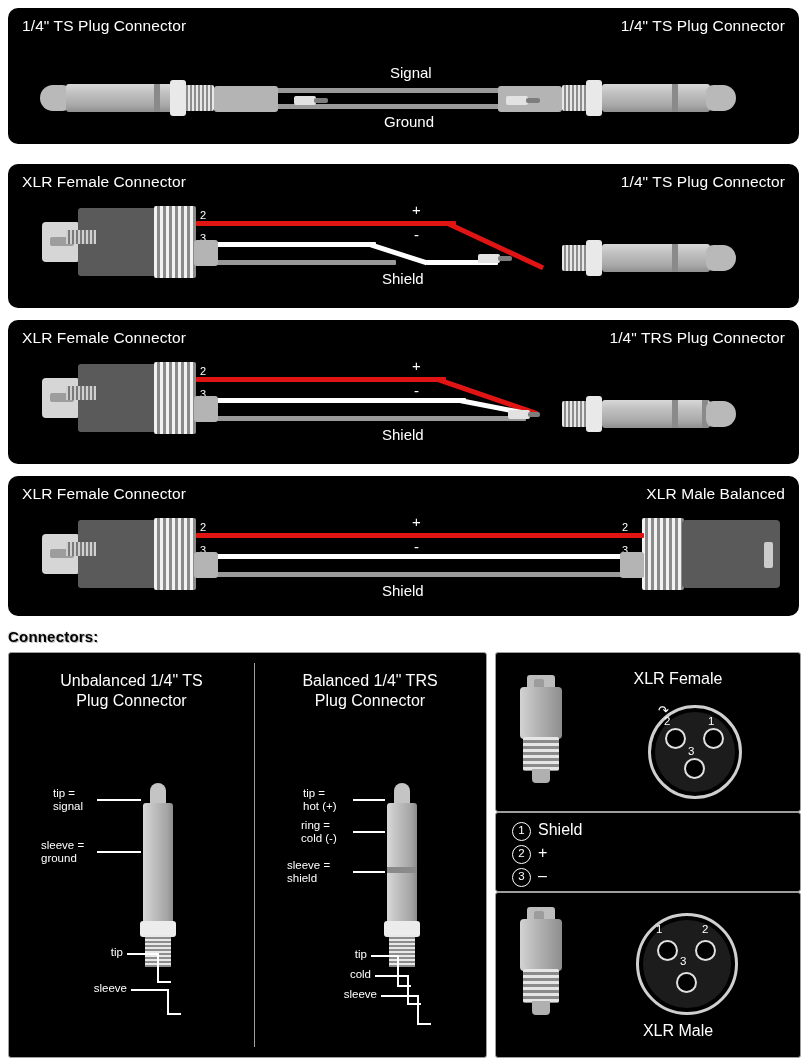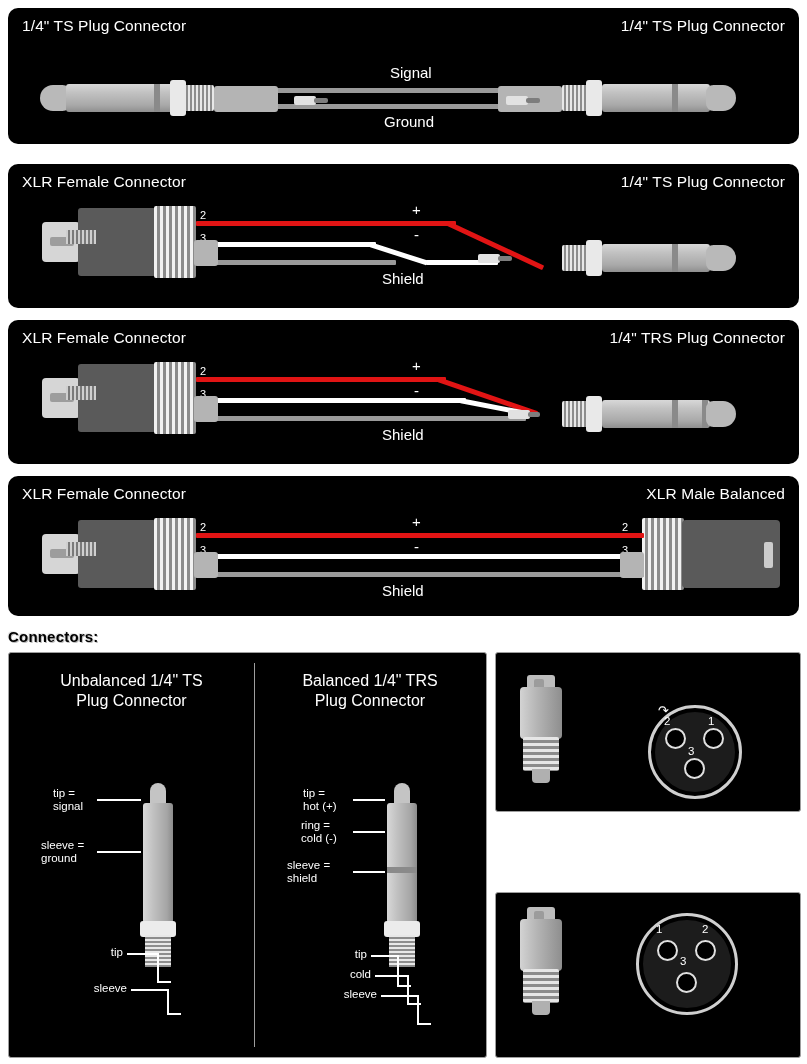--- a/index.html
+++ b/index.html
@@ -542,54 +542,67 @@
     <div class="lead" style="left:366px; top:322px; width:32px; height:2px;"></div>
     <div class="callout right-align" style="left:326px; top:315px; width:36px;">cold</div>
 
     <div class="lead" style="left:408px; top:342px; width:2px; height:30px;"></div>
     <div class="lead" style="left:408px; top:370px; width:14px; height:2px;"></div>
     <div class="lead" style="left:372px; top:342px; width:36px; height:2px;"></div>
     <div class="callout right-align" style="left:312px; top:335px; width:56px;">sleeve</div>
   </div>
 
   <div class="bpanel" style="left:495px; top:652px; width:304px; height:158px;">
+    <div class="bpanel-title" style="left:60px; top:16px; width:244px;">XLR Female</div>
 
     <div class="xlrside" style="left:22px; top:22px;">
       <div class="head"></div>
       <div class="tab"></div>
       <div class="shell"></div>
       <div class="ribs2"></div>
       <div class="tailp"></div>
     </div>
 
     <div class="xlrface" style="left:152px; top:52px; width:88px; height:88px;">
       <div class="xlrhole" style="left:14px; top:20px;"></div>
       <div class="xlrhole" style="left:52px; top:20px;"></div>
       <div class="xlrhole" style="left:33px; top:50px;"></div>
     </div>
     <div class="xlrfacelabel" style="left:168px; top:62px;">2</div>
     <div class="xlrfacelabel" style="left:212px; top:62px;">1</div>
     <div class="xlrfacelabel" style="left:192px; top:92px;">3</div>
     <div class="arrow-cw" style="left:162px; top:50px;">↷</div>
   </div>
 
+  <div class="bpanel" style="left:495px; top:812px; width:304px; height:78px;">
+    <div class="pinlegend" style="left:16px; top:8px;">
+      <span class="circnum">1</span><span>Shield</span>
+    </div>
+    <div class="pinlegend" style="left:16px; top:31px;">
+      <span class="circnum">2</span><span>+</span>
+    </div>
+    <div class="pinlegend" style="left:16px; top:54px;">
+      <span class="circnum">3</span><span>–</span>
+    </div>
+  </div>
 
   <div class="bpanel" style="left:495px; top:892px; width:304px; height:164px;">
     <div class="xlrside" style="left:22px; top:14px;">
       <div class="head"></div>
       <div class="tab"></div>
       <div class="shell"></div>
       <div class="ribs2"></div>
       <div class="tailp"></div>
     </div>
 
     <div class="xlrface" style="left:140px; top:20px; width:96px; height:96px;">
       <div class="xlrhole" style="left:18px; top:24px;"></div>
       <div class="xlrhole" style="left:56px; top:24px;"></div>
       <div class="xlrhole" style="left:37px; top:56px;"></div>
     </div>
     <div class="xlrfacelabel" style="left:160px; top:30px;">1</div>
     <div class="xlrfacelabel" style="left:206px; top:30px;">2</div>
     <div class="xlrfacelabel" style="left:184px; top:62px;">3</div>
 
+    <div class="bpanel-title" style="left:60px; top:128px; width:244px;">XLR Male</div>
   </div>
 
 </div>
 
 </body></html>

